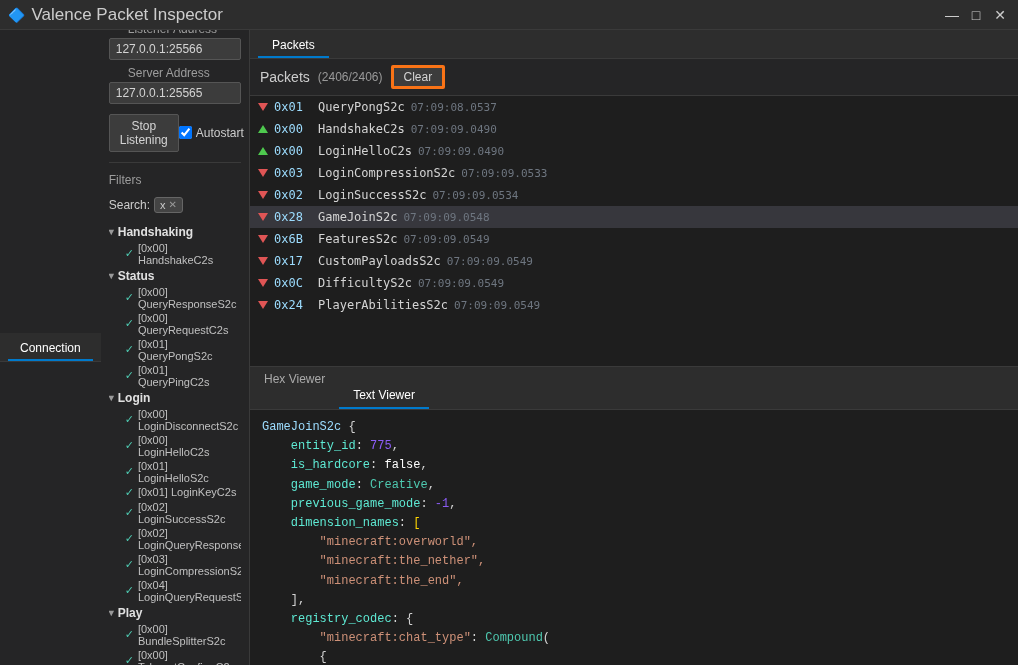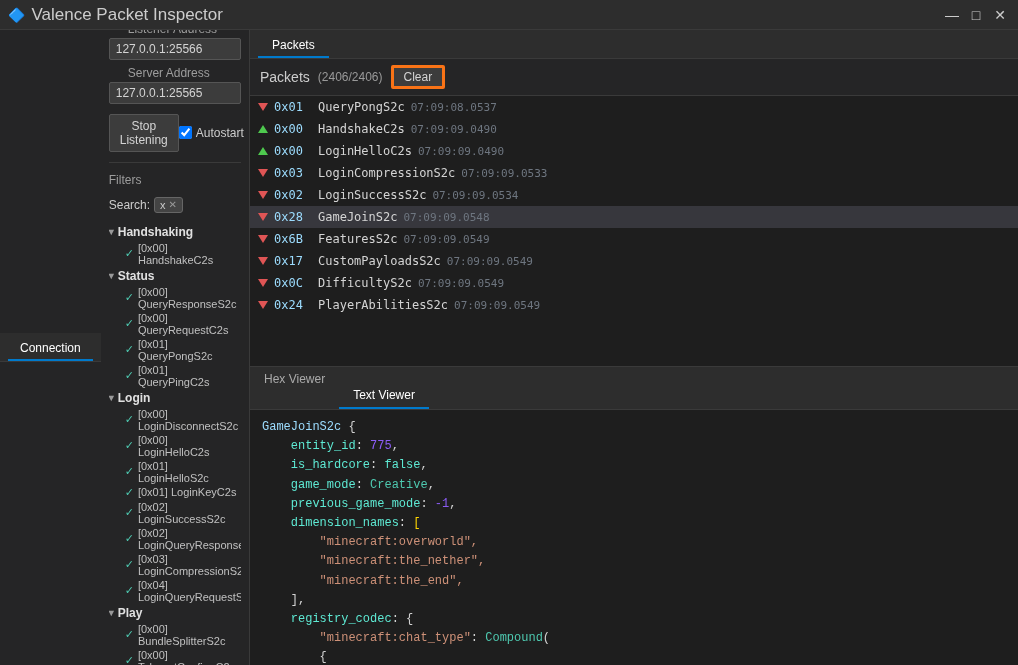--- a/index.html
+++ b/index.html
@@ -349,21 +349,21 @@
       padding: 8px 12px;
       font-family: 'Consolas', 'Courier New', monospace;
       font-size: 12px;
       line-height: 1.6;
     }
     .code-line { display: block; white-space: pre; }
     .kw-name { color: #9cdcfe; }
     .kw-brace { color: #d4d4d4; }
     .kw-key { color: #5eead4; }
     .kw-num { color: #8b5cf6; }
-    .kw-bool { color: #5eead4; }
+    .kw-bool { color: #ffffff; }
     .kw-str { color: #ce9178; }
     .kw-type { color: #4ec9b0; }
     .kw-punct { color: #d4d4d4; }
     .kw-bracket { color: #ffd700; }
 
     
     ::-webkit-scrollbar { width: 8px; height: 8px; }
     ::-webkit-scrollbar-track { background: #1e1e1e; }
     ::-webkit-scrollbar-thumb { background: #555; border-radius: 4px; }
   </style>

